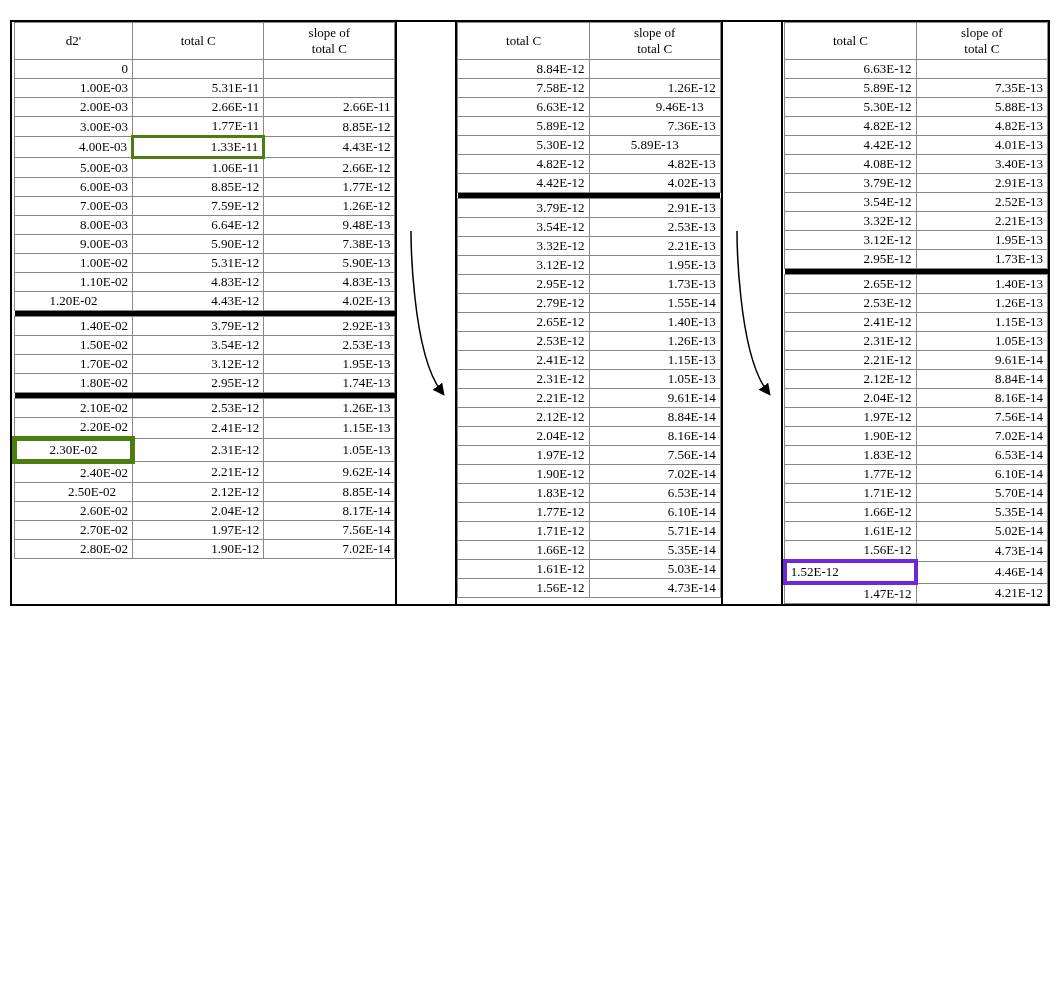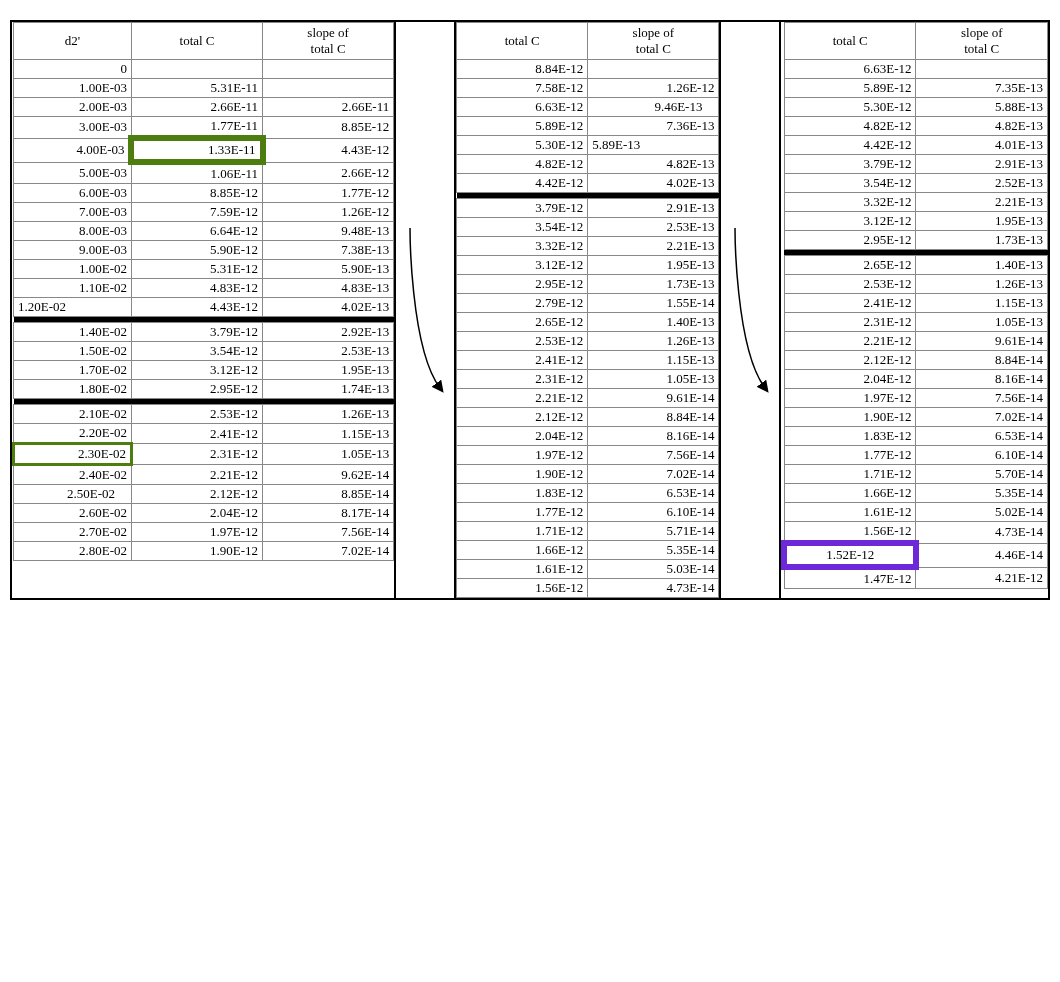--- a/index.html
+++ b/index.html
@@ -48,21 +48,21 @@
         <td style="border:1px solid #888; padding:1px 4px; text-align:right; font-size:13px;">2.66E-11</td>
         <td style="border:1px solid #888; padding:1px 4px; text-align:right; font-size:13px;">2.66E-11</td>
       </tr>
                 <tr>
         <td style="border:1px solid #888; padding:1px 4px; text-align:right; font-size:13px;">3.00E-03</td>
         <td style="border:1px solid #888; padding:1px 4px; text-align:right; font-size:13px;">1.77E-11</td>
         <td style="border:1px solid #888; padding:1px 4px; text-align:right; font-size:13px;">8.85E-12</td>
       </tr>
                 <tr>
         <td style="border:1px solid #888; padding:1px 4px; text-align:right; font-size:13px;">4.00E-03</td>
-        <td style="border:6px solid #4d7c0f; padding:1px 4px; text-align:right; font-size:13px;">1.33E-11</td>
+        <td style="border:3px solid #4d7c0f; padding:1px 4px; text-align:right; font-size:13px;">1.33E-11</td>
         <td style="border:1px solid #888; padding:1px 4px; text-align:right; font-size:13px;">4.43E-12</td>
       </tr>
                 <tr>
         <td style="border:1px solid #888; padding:1px 4px; text-align:right; font-size:13px;">5.00E-03</td>
         <td style="border:1px solid #888; padding:1px 4px; text-align:right; font-size:13px;">1.06E-11</td>
         <td style="border:1px solid #888; padding:1px 4px; text-align:right; font-size:13px;">2.66E-12</td>
       </tr>
                 <tr>
         <td style="border:1px solid #888; padding:1px 4px; text-align:right; font-size:13px;">6.00E-03</td>
         <td style="border:1px solid #888; padding:1px 4px; text-align:right; font-size:13px;">8.85E-12</td>
@@ -87,21 +87,21 @@
         <td style="border:1px solid #888; padding:1px 4px; text-align:right; font-size:13px;">1.00E-02</td>
         <td style="border:1px solid #888; padding:1px 4px; text-align:right; font-size:13px;">5.31E-12</td>
         <td style="border:1px solid #888; padding:1px 4px; text-align:right; font-size:13px;">5.90E-13</td>
       </tr>
                 <tr>
         <td style="border:1px solid #888; padding:1px 4px; text-align:right; font-size:13px;">1.10E-02</td>
         <td style="border:1px solid #888; padding:1px 4px; text-align:right; font-size:13px;">4.83E-12</td>
         <td style="border:1px solid #888; padding:1px 4px; text-align:right; font-size:13px;">4.83E-13</td>
       </tr>
                 <tr>
-        <td style="border:1px solid #888; padding:1px 4px; text-align:left; font-size:13px;">1.20E-02</td>
+        <td style="border:1px solid #888; padding:1px 4px; text-align:center; font-size:13px;">1.20E-02</td>
         <td style="border:1px solid #888; padding:1px 4px; text-align:right; font-size:13px;">4.43E-12</td>
         <td style="border:1px solid #888; padding:1px 4px; text-align:right; font-size:13px;">4.02E-13</td>
       </tr>
                 <tr>
                   <td colspan="3" style="background:#000; height:6px; padding:0; border:none;"></td>
                 </tr>
                 <tr>
         <td style="border:1px solid #888; padding:1px 4px; text-align:right; font-size:13px;">1.40E-02</td>
         <td style="border:1px solid #888; padding:1px 4px; text-align:right; font-size:13px;">3.79E-12</td>
         <td style="border:1px solid #888; padding:1px 4px; text-align:right; font-size:13px;">2.92E-13</td>
@@ -128,21 +128,21 @@
         <td style="border:1px solid #888; padding:1px 4px; text-align:right; font-size:13px;">2.10E-02</td>
         <td style="border:1px solid #888; padding:1px 4px; text-align:right; font-size:13px;">2.53E-12</td>
         <td style="border:1px solid #888; padding:1px 4px; text-align:right; font-size:13px;">1.26E-13</td>
       </tr>
                 <tr>
         <td style="border:1px solid #888; padding:1px 4px; text-align:right; font-size:13px;">2.20E-02</td>
         <td style="border:1px solid #888; padding:1px 4px; text-align:right; font-size:13px;">2.41E-12</td>
         <td style="border:1px solid #888; padding:1px 4px; text-align:right; font-size:13px;">1.15E-13</td>
       </tr>
                 <tr>
-        <td style="border:3px solid #4d7c0f; padding:1px 4px; text-align:right; font-size:13px;">2.30E-02</td>
+        <td style="border:5px solid #4d7c0f; padding:1px 4px; text-align:center; font-size:13px;">2.30E-02</td>
         <td style="border:1px solid #888; padding:1px 4px; text-align:right; font-size:13px;">2.31E-12</td>
         <td style="border:1px solid #888; padding:1px 4px; text-align:right; font-size:13px;">1.05E-13</td>
       </tr>
                 <tr>
         <td style="border:1px solid #888; padding:1px 4px; text-align:right; font-size:13px;">2.40E-02</td>
         <td style="border:1px solid #888; padding:1px 4px; text-align:right; font-size:13px;">2.21E-12</td>
         <td style="border:1px solid #888; padding:1px 4px; text-align:right; font-size:13px;">9.62E-14</td>
       </tr>
                 <tr>
         <td style="border:1px solid #888; padding:1px 16px; text-align:right; font-size:13px;">2.50E-02</td>
@@ -199,21 +199,21 @@
                 <tr>
         <td style="border:1px solid #888; padding:1px 4px; text-align:right; font-size:13px;">6.63E-12</td>
         <td style="border:1px solid #888; padding:1px 16px; text-align:right; font-size:13px;">9.46E-13</td>
       </tr>
                 <tr>
         <td style="border:1px solid #888; padding:1px 4px; text-align:right; font-size:13px;">5.89E-12</td>
         <td style="border:1px solid #888; padding:1px 4px; text-align:right; font-size:13px;">7.36E-13</td>
       </tr>
                 <tr>
         <td style="border:1px solid #888; padding:1px 4px; text-align:right; font-size:13px;">5.30E-12</td>
-        <td style="border:1px solid #888; padding:1px 4px; text-align:left; font-size:13px;">5.89E-13</td>
+        <td style="border:1px solid #888; padding:1px 4px; text-align:center; font-size:13px;">5.89E-13</td>
       </tr>
                 <tr>
         <td style="border:1px solid #888; padding:1px 4px; text-align:right; font-size:13px;">4.82E-12</td>
         <td style="border:1px solid #888; padding:1px 4px; text-align:right; font-size:13px;">4.82E-13</td>
       </tr>
                 <tr>
         <td style="border:1px solid #888; padding:1px 4px; text-align:right; font-size:13px;">4.42E-12</td>
         <td style="border:1px solid #888; padding:1px 4px; text-align:right; font-size:13px;">4.02E-13</td>
       </tr>
                 <tr>
@@ -341,20 +341,24 @@
       </tr>
                 <tr>
         <td style="border:1px solid #888; padding:1px 4px; text-align:right; font-size:13px;">4.82E-12</td>
         <td style="border:1px solid #888; padding:1px 4px; text-align:right; font-size:13px;">4.82E-13</td>
       </tr>
                 <tr>
         <td style="border:1px solid #888; padding:1px 4px; text-align:right; font-size:13px;">4.42E-12</td>
         <td style="border:1px solid #888; padding:1px 4px; text-align:right; font-size:13px;">4.01E-13</td>
       </tr>
                 <tr>
+        <td style="border:1px solid #888; padding:1px 4px; text-align:right; font-size:13px;">4.08E-12</td>
+        <td style="border:1px solid #888; padding:1px 4px; text-align:right; font-size:13px;">3.40E-13</td>
+      </tr>
+                <tr>
         <td style="border:1px solid #888; padding:1px 4px; text-align:right; font-size:13px;">3.79E-12</td>
         <td style="border:1px solid #888; padding:1px 4px; text-align:right; font-size:13px;">2.91E-13</td>
       </tr>
                 <tr>
         <td style="border:1px solid #888; padding:1px 4px; text-align:right; font-size:13px;">3.54E-12</td>
         <td style="border:1px solid #888; padding:1px 4px; text-align:right; font-size:13px;">2.52E-13</td>
       </tr>
                 <tr>
         <td style="border:1px solid #888; padding:1px 4px; text-align:right; font-size:13px;">3.32E-12</td>
         <td style="border:1px solid #888; padding:1px 4px; text-align:right; font-size:13px;">2.21E-13</td>
@@ -424,21 +428,21 @@
       </tr>
                 <tr>
         <td style="border:1px solid #888; padding:1px 4px; text-align:right; font-size:13px;">1.61E-12</td>
         <td style="border:1px solid #888; padding:1px 4px; text-align:right; font-size:13px;">5.02E-14</td>
       </tr>
                 <tr>
         <td style="border:1px solid #888; padding:1px 4px; text-align:right; font-size:13px;">1.56E-12</td>
         <td style="border:1px solid #888; padding:1px 4px; text-align:right; font-size:13px;">4.73E-14</td>
       </tr>
                 <tr>
-        <td style="border:6px solid #6d28d9; padding:1px 4px; text-align:center; font-size:13px;">1.52E-12</td>
+        <td style="border:4px solid #6d28d9; padding:1px 4px; text-align:left; font-size:13px;">1.52E-12</td>
         <td style="border:1px solid #888; padding:1px 4px; text-align:right; font-size:13px;">4.46E-14</td>
       </tr>
                 <tr>
         <td style="border:1px solid #888; padding:1px 4px; text-align:right; font-size:13px;">1.47E-12</td>
         <td style="border:1px solid #888; padding:1px 4px; text-align:right; font-size:13px;">4.21E-12</td>
       </tr>
               </tbody>
           </table>
         </td>
       </tr>

